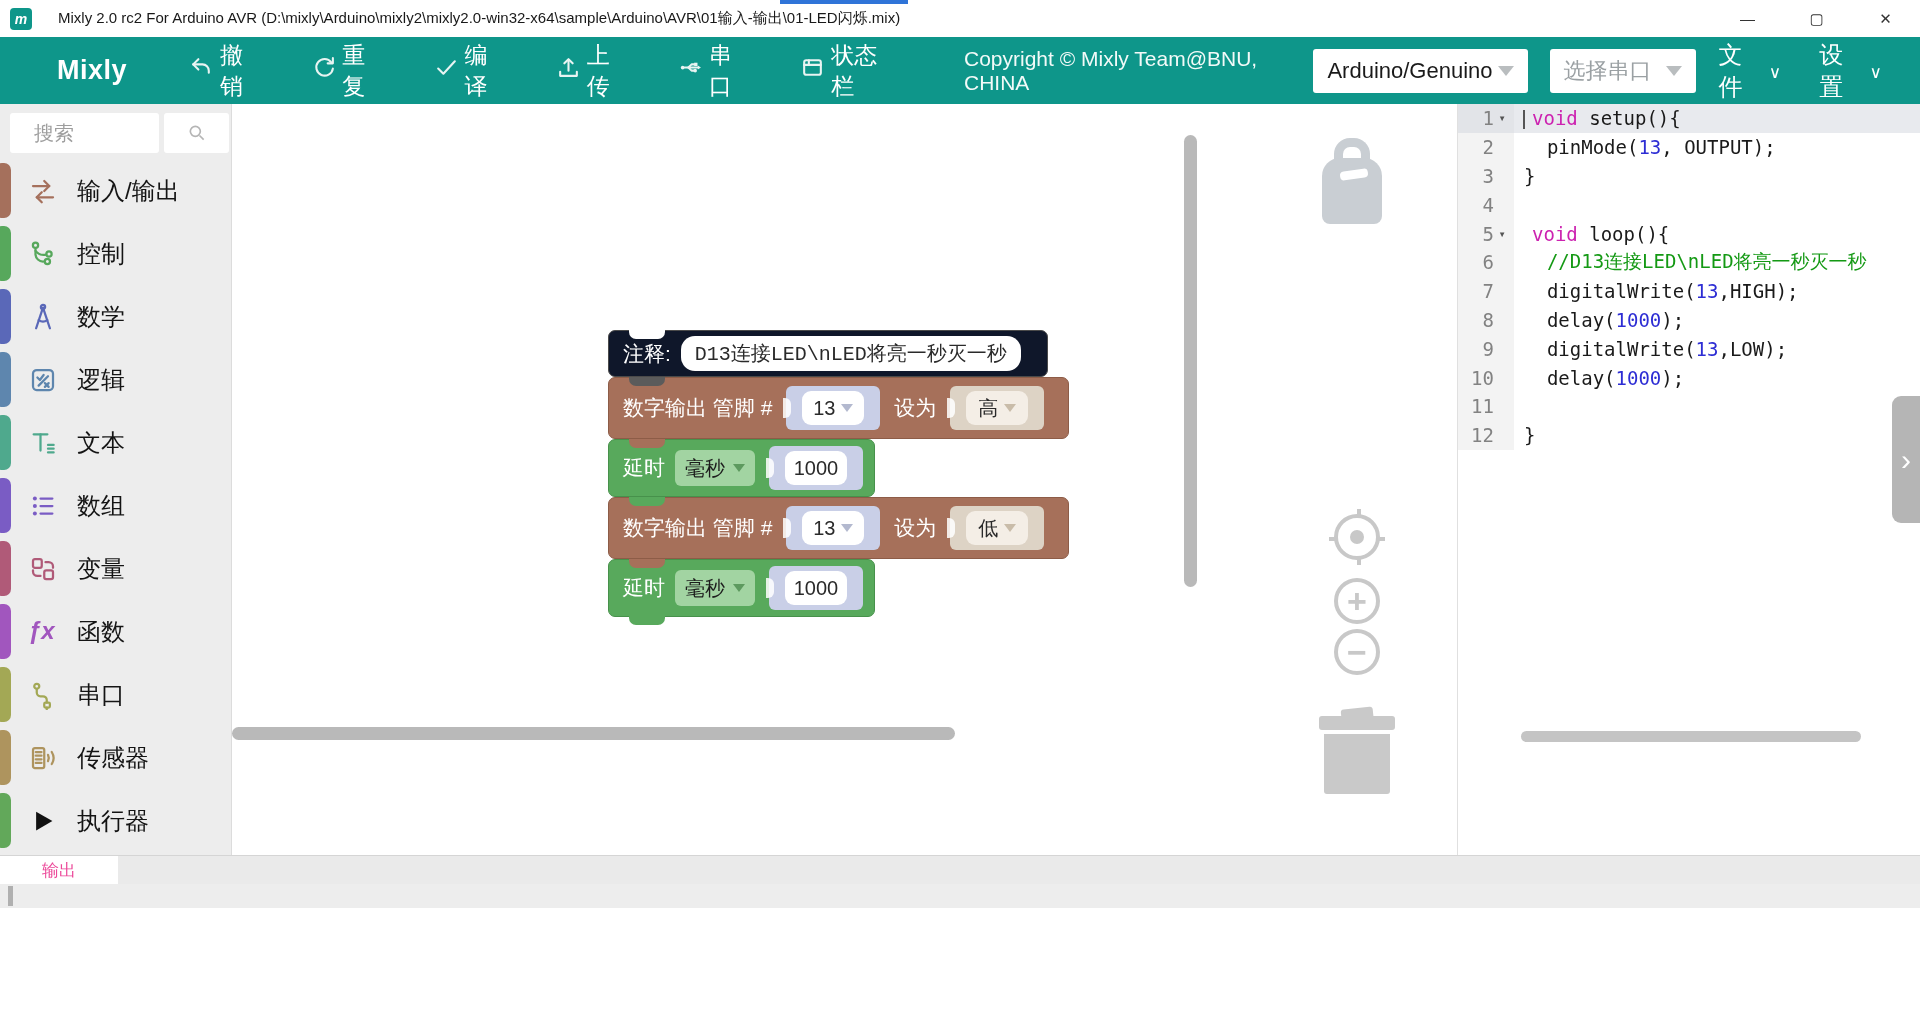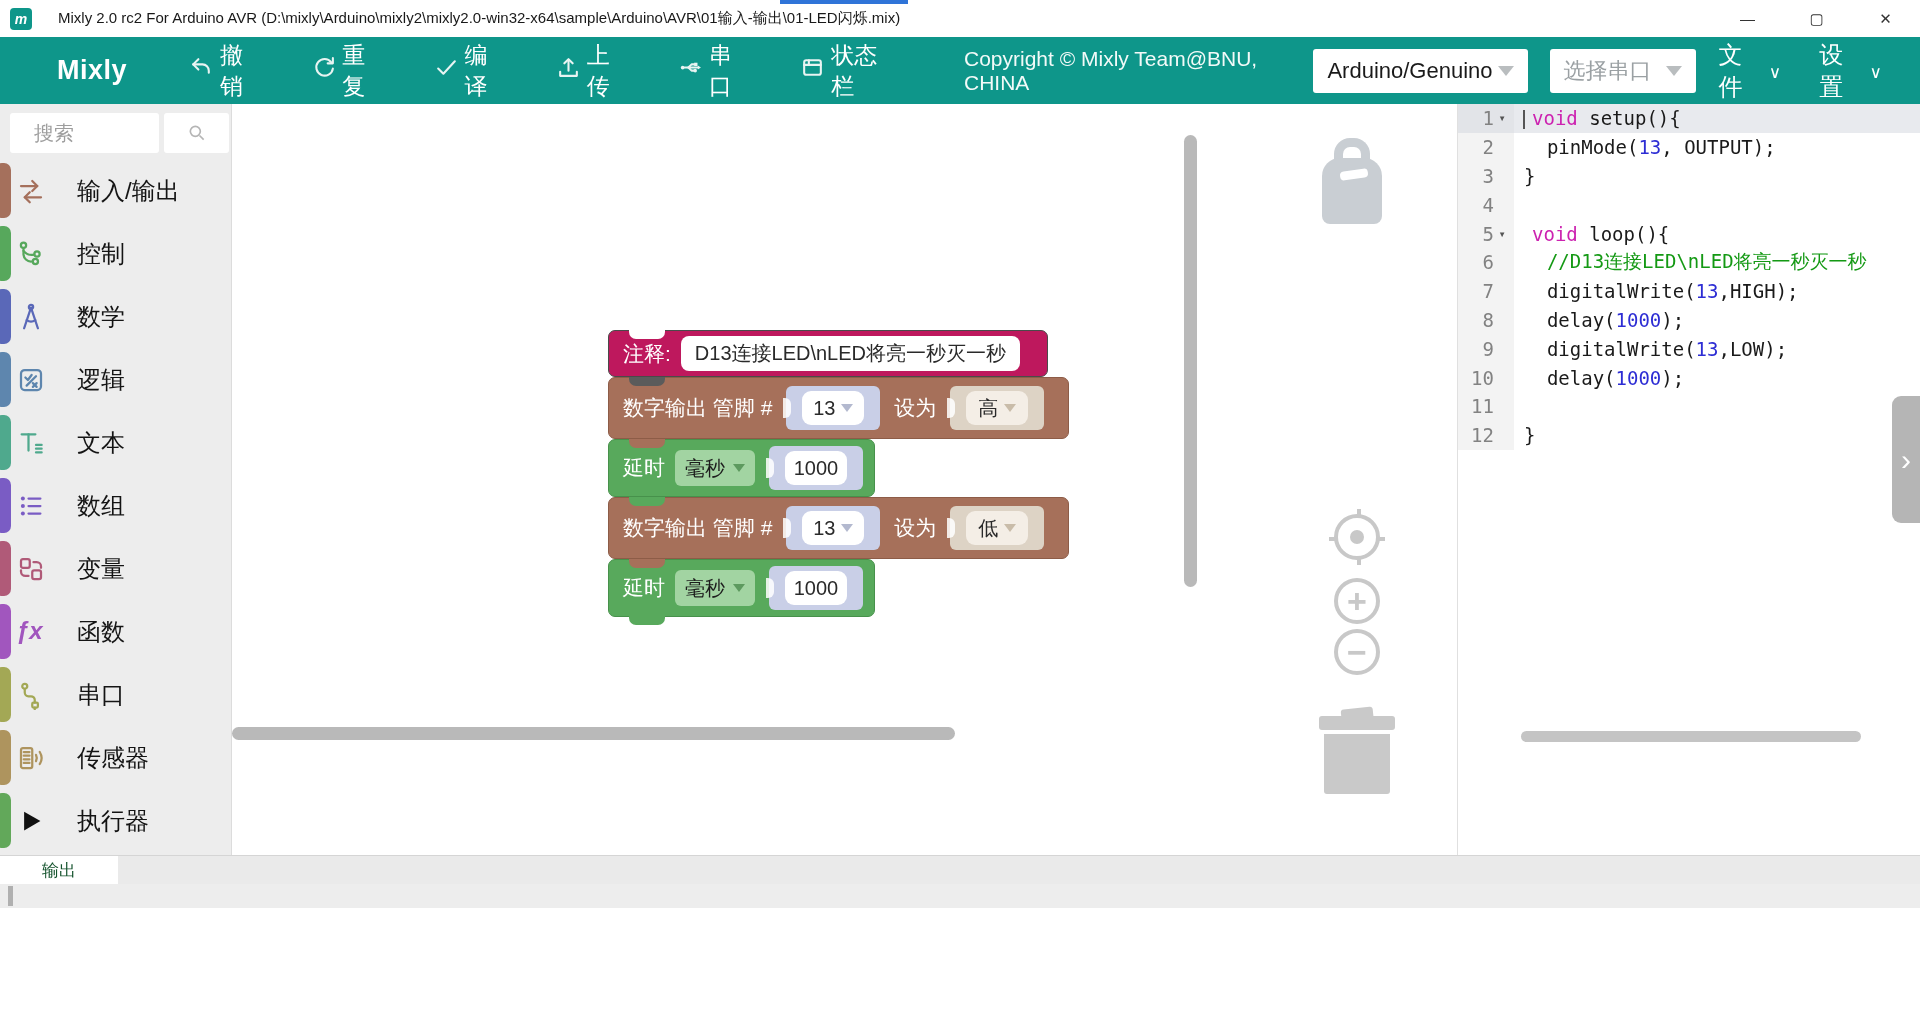--- a/index.html
+++ b/index.html
@@ -31,40 +31,40 @@
   
   .sidebar { position:absolute; left:0; top:104px; width:232px; height:751px; background:#ededed; border-right:1px solid #dcdcdc; }
   .search-row { display:flex; gap:5px; padding:9px 2px 0 10px; }
   .search-input { width:149px; height:40px; background:#fff; border:none; border-radius:3px; font-size:20px; padding:0 24px; color:#333; outline:none; }
   .search-input::placeholder { color:#9e9e9e; }
   .search-btn { width:66px; height:40px; background:#fff; border:none; border-radius:3px; display:flex; align-items:center; justify-content:center; }
   .search-btn svg { width:20px; height:20px; stroke:#b5b5b5; stroke-width:2; fill:none; }
   .cat-list { margin-top:6px; }
   .cat { position:relative; height:63px; display:flex; align-items:center; cursor:default; }
   .cat-bar { position:absolute; left:-5px; top:4px; width:16px; height:55px; border-radius:7px; }
-  .cat-icon { position:absolute; left:16px; width:30px; height:30px; }
+  .cat-icon { position:absolute; left:28px; width:30px; height:30px; }
   .cat-icon svg { width:30px; height:30px; fill:none; stroke-width:1.8; stroke-linecap:round; stroke-linejoin:round; }
   .cat-icon .fx { font-size:24px; font-style:italic; font-weight:bold; }
   .cat-label { position:absolute; left:77px; font-size:24px; color:#141414; }
 
   
   .canvas { position:absolute; left:233px; top:104px; width:1224px; height:751px; background:#fff; overflow:hidden; }
 
   .block { position:absolute; border-radius:7px; display:flex; align-items:center; color:#fff; }
   .notch { position:absolute; top:-1px; left:20px; width:36px; height:9px; border-radius:0 0 7px 7px; }
   .tab-bottom { position:absolute; bottom:-9px; left:20px; width:36px; height:10px; border-radius:0 0 7px 7px; }
 
-  .b-comment { left:375px; top:226px; width:440px; height:47px; background:#be185d; border:1px solid #4a4a4a; }
+  .b-comment { left:375px; top:226px; width:440px; height:47px; background:#0f172a; border:1px solid #4a4a4a; }
   .b-brown1  { left:375px; top:273px; width:461px; height:62px; background:#a6705a; border:1px solid #8d5c47; }
   .b-green1  { left:375px; top:335px; width:267px; height:58px; background:#58a95c; border:1px solid #47914b; }
   .b-brown2  { left:375px; top:393px; width:461px; height:62px; background:#a6705a; border:1px solid #8d5c47; }
   .b-green2  { left:375px; top:455px; width:267px; height:58px; background:#58a95c; border:1px solid #47914b; }
 
   .blk-text { font-size:21px; margin-left:14px; white-space:nowrap; }
-  .comment-field { margin-left:10px; background:#fff; color:#2a2a2a; border-radius:8px; font-size:20px; padding:4px 14px; white-space:nowrap; }
+  .comment-field { margin-left:10px; background:#fff; color:#2a2a2a; border-radius:14px; font-size:20px; padding:4px 14px; white-space:nowrap;font-family:Liberation Mono, monospace; }
 
   .socket { height:44px; border-radius:6px; display:flex; align-items:center; justify-content:center; margin-left:14px; position:relative; }
   .socket::before { content:""; position:absolute; left:-3px; top:12px; width:8px; height:20px; background:#fff; border-radius:0 6px 6px 0; opacity:.85; }
   .sock-lav   { background:#c9cfe7; width:94px; }
   .sock-beige { background:#ddd3c5; width:94px; }
   .pill { background:#fff; border-radius:9px; height:34px; min-width:62px; padding:0 8px; display:flex; align-items:center; justify-content:center; gap:6px; color:#2a2a2a; font-size:20px; }
   .pill-beige { background:#f4eee6; }
   .dd-tri { width:0; height:0; border-left:6px solid transparent; border-right:6px solid transparent; border-top:8px solid #b3b9cf; }
   .pill-beige .dd-tri { border-top-color:#c9bca9; }
   .field-green { background:#a2d4a2; border-radius:6px; height:36px; padding:0 10px; margin-left:10px; display:flex; align-items:center; gap:8px; color:#1d1d1d; font-size:20px; }
@@ -103,21 +103,21 @@
   .code-row.current .code-cell::before { content:""; position:absolute; left:9px; top:3px; width:2px; height:23px; background:#555; }
   .tok-k { color:#cc22b0;padding-left:8px; }
   .tok-n { color:#2d2dd4; }
   .tok-c { color:#149914; }
   .tok-p { color:#1a1a1a; }
   .hscroll-code { position:absolute; left:1521px; top:731px; width:340px; height:11px; background:#c4c4c4; border-radius:6px; }
   .collapse-handle { position:absolute; left:1892px; top:396px; width:28px; height:127px; background:#b5b5b5; border-radius:9px 0 0 9px; display:flex; align-items:center; justify-content:center; color:#fff; font-size:30px; }
 
   
   .out-tabs { position:absolute; left:0; top:855px; width:1920px; height:29px; background:#eaeaea; border-top:1px solid #d5d5d5; display:flex; }
-  .out-tab { width:118px; height:29px; background:#fff; display:flex; align-items:center; justify-content:center; font-size:17px; color:#14532d;font-family:Liberation Mono, monospace; }
+  .out-tab { width:118px; height:29px; background:#fff; display:flex; align-items:center; justify-content:center; font-size:17px; color:#ec4899;font-family:Liberation Mono, monospace; }
   .console { position:absolute; left:0; top:884px; width:1920px; height:148px; background:#fff; }
   .console-strip { position:absolute; left:0; top:0; width:1920px; height:24px; background:#ededed; }
   .console-grip { position:absolute; left:8px; top:2px; width:5px; height:20px; background:#b0b0b0; }
 </style>
 </head>
 <body>
 
 <div class="titlebar">
   <div class="app-icon">m</div>
   <div class="title-text">Mixly 2.0 rc2 For Arduino AVR (D:\mixly\Arduino\mixly2\mixly2.0-win32-x64\sample\Arduino\AVR\01输入-输出\01-LED闪烁.mix)</div>

